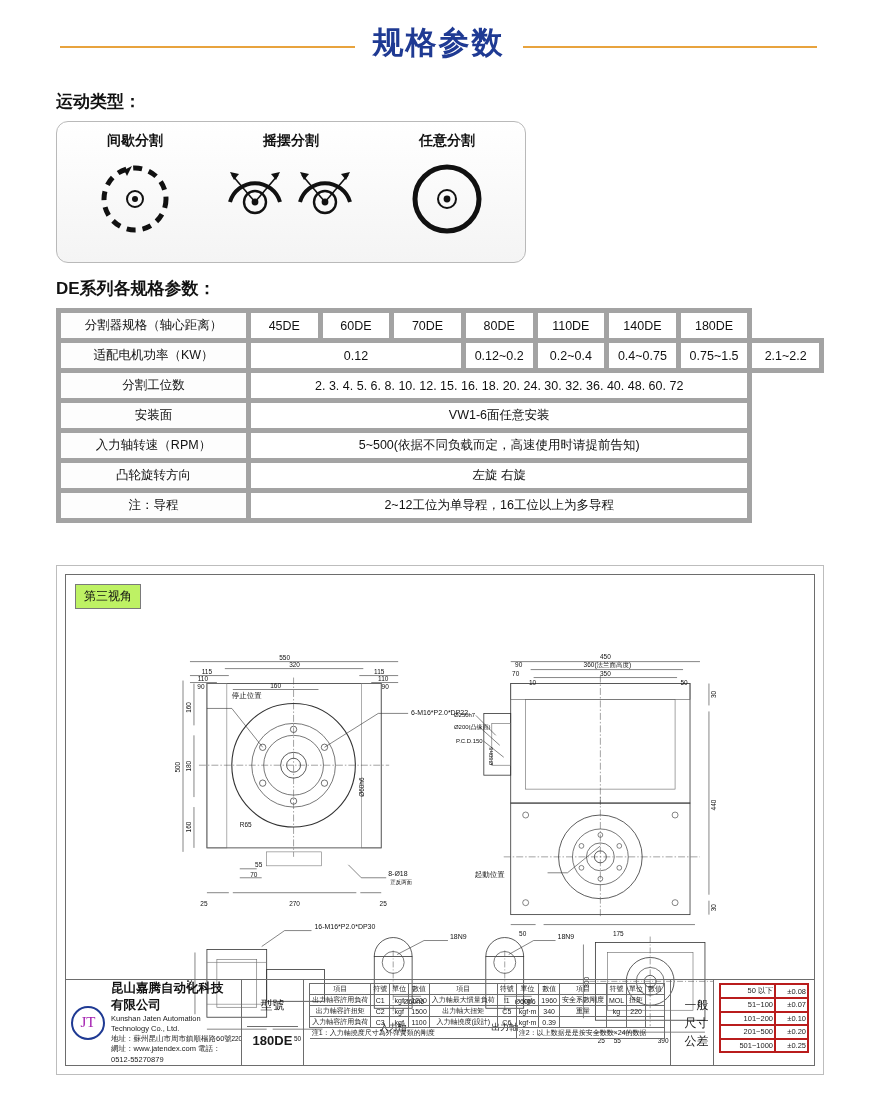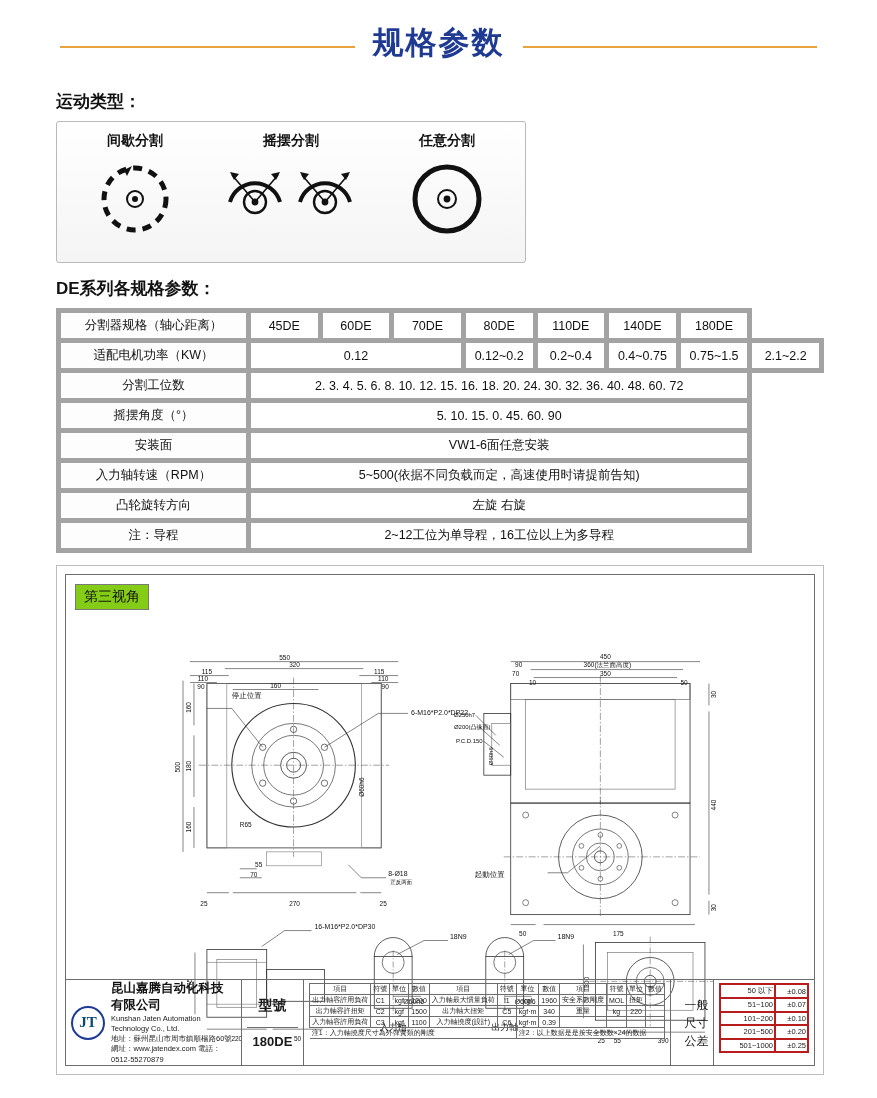--- a/index.html
+++ b/index.html
@@ -47,21 +47,21 @@
     font-weight: bold;
     color: #111;
     margin: 14px 0 8px 56px;
   }
   
   .motion-box {
     margin: 0 0 0 56px;
     width: 470px;
     height: 142px;
     border: 1px solid #b9b9b9;
-    border-radius: 3px;
+    border-radius: 12px;
     background: linear-gradient(180deg,#ffffff 0%, #f4f4f4 100%);
     display: flex;
     align-items: flex-start;
     justify-content: space-around;
     padding-top: 10px;
     position: relative;
   }
   .motion-item { width: 150px; text-align: center; }
   .motion-item .cap {
     font-size: 14px;
@@ -102,50 +102,50 @@
   }
   .drawing-inner {
     position: absolute;
     left: 8px; top: 8px; right: 8px; bottom: 8px;
     border: 1px solid #6d6d6d;
   }
   .view-tag {
     position: absolute;
     left: 18px; top: 18px;
     border: 1px solid #7a7a7a;
-    font-size: 14px;
+    font-size: 12px;
     padding: 3px 8px;
-    background: #84cc16;
+    background: #bef264;
     color: #111;
   }
   .dwg-svg { position: absolute; left:0; top:0; width:100%; height:100%; }
   
   .title-block {
     position: absolute;
     left: 9px; right: 9px; bottom: 9px;
     height: 86px;
     border-top: 1px solid #6d6d6d;
     display: flex;
     font-size: 8px;
   }
   .tb-cell { border-right: 1px solid #6d6d6d; padding: 3px 5px; }
   .tb-company { width: 250px; display:flex; align-items:center; gap:6px;}
   .tb-company .logo {
     width: 34px; height: 34px; border-radius: 50%;
-    border: 2px solid #1f3a93; color:#0c4a6e;
+    border: 2px solid #1f3a93; color:#a21caf;
     display:flex; align-items:center; justify-content:center;
-    font-size: 15px; font-weight: bold; flex: 0 0 auto;
+    font-size: 15px; font-weight: normal; flex: 0 0 auto;
     font-family: "Liberation Serif", serif;
   }
   .tb-company .lines { line-height: 1.35; }
   .tb-company .cn { font-size: 12.5px; font-weight: bold; color:#111; }
   .tb-company .en { font-size: 7.5px; color:#222; }
   .tb-company .ad { font-size: 7.5px; color:#222; }
   .tb-model { width: 86px; display:flex; flex-direction:column; align-items:center; justify-content:center; }
-  .tb-model .m1 { font-size: 14px; font-weight:bold; margin-bottom:12px;}
+  .tb-model .m1 { font-size: 12px; font-weight:normal; margin-bottom:12px;}
   .tb-model .m2 { font-size: 13px; font-weight:bold; border-top:1px solid #6d6d6d; width:100%; text-align:center; padding-top:6px;}
   .tb-params { flex: 1 1 auto; }
   .tb-params table { border-collapse: collapse; width: 100%; font-size: 7px; }
   .tb-params td { border: 1px solid #6d6d6d; padding: 0 2px; height: 11px; text-align:center; white-space:nowrap; }
   .tb-params td.note { text-align:left; border-left:none; }
   .tb-tol { width: 58px; display:flex; flex-direction:column; align-items:flex-end; justify-content:center; font-size:12px; line-height:1.5;}
   .tb-tolnum { width: 140px; border-right:none;}
   .tb-tolnum table { border-collapse: collapse; width:100%; font-size:7.5px;}
   .tb-tolnum td { border:2px solid #b91c1c; height: 13.5px; text-align:right; }
 </style>
@@ -231,24 +231,20 @@
       <td>0.2~0.4</td>
       <td>0.4~0.75</td>
       <td>0.75~1.5</td>
       <td>2.1~2.2</td>
     </tr>
     <tr>
       <td class="rowhead">分割工位数</td>
       <td colspan="7">2. 3. 4. 5. 6. 8. 10. 12. 15. 16. 18. 20. 24. 30. 32. 36. 40. 48. 60. 72</td>
     </tr>
     <tr>
-      <td class="rowhead">摇摆角度（°）</td>
-      <td colspan="7">5. 10. 15. 0. 45. 60. 90</td>
-    </tr>
-    <tr>
       <td class="rowhead">安装面</td>
       <td colspan="7">VW1-6面任意安装</td>
     </tr>
     <tr>
       <td class="rowhead">入力轴转速（RPM）</td>
       <td colspan="7">5~500(依据不同负载而定，高速使用时请提前告知)</td>
     </tr>
     <tr>
       <td class="rowhead">凸轮旋转方向</td>
       <td colspan="7">左旋  右旋</td>

